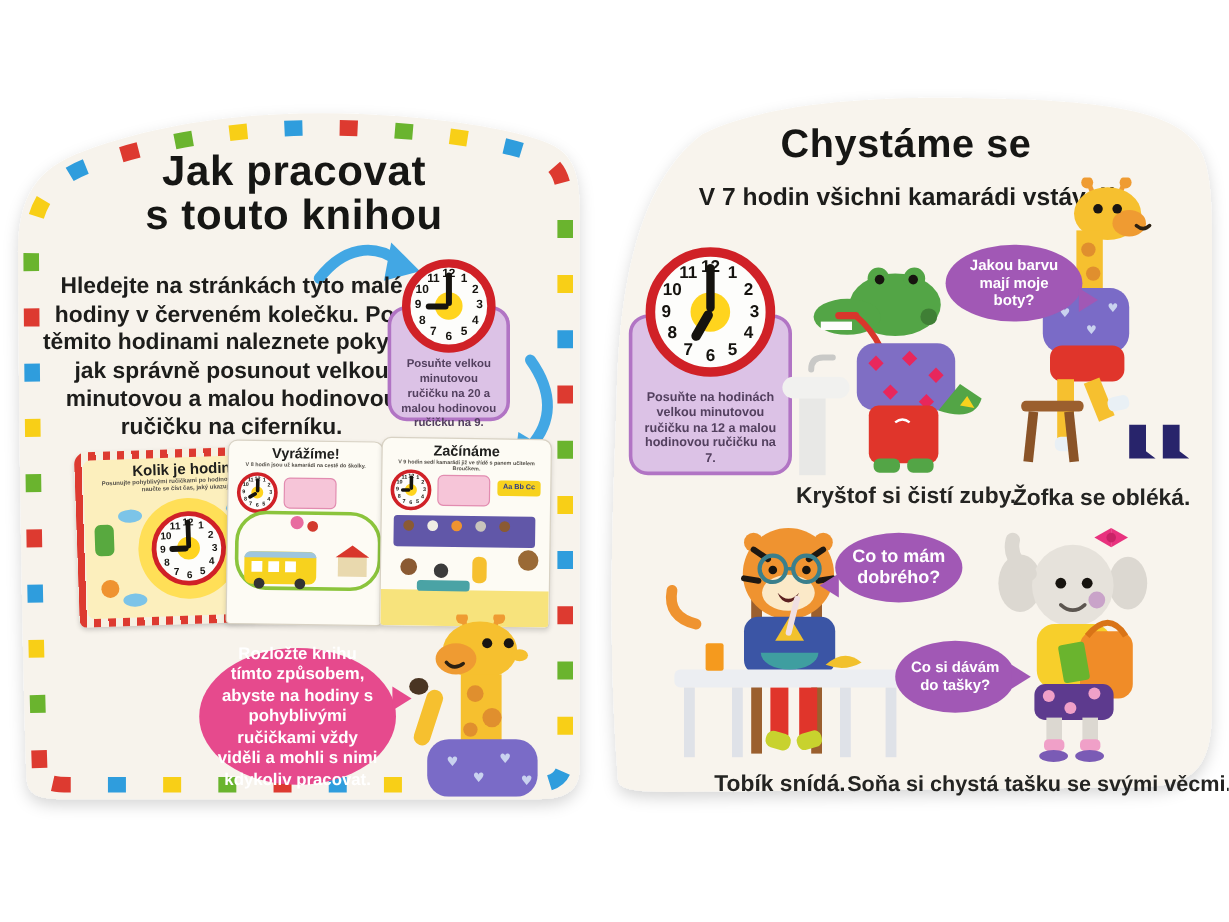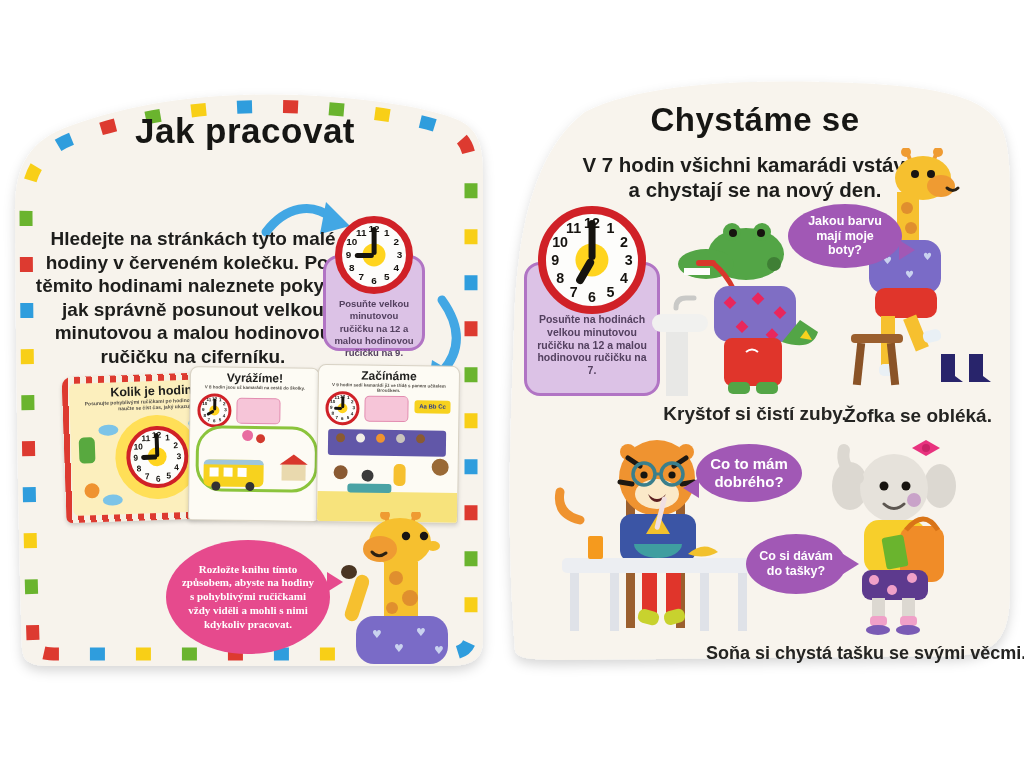--- a/index.html
+++ b/index.html
@@ -78,28 +78,29 @@
     <g>
       <path d="M 266 232 C 286 206 312 202 332 218" fill="none" stroke="#42a7e4" stroke-width="9" stroke-linecap="round"></path>
       <polygon points="326,202 350,226 320,234" fill="#42a7e4"></polygon>
     </g>
     <g>
       <path d="M 442 300 C 462 328 460 352 442 372" fill="none" stroke="#42a7e4" stroke-width="9" stroke-linecap="round"></path>
       <polygon points="452,372 428,390 432,360" fill="#42a7e4"></polygon>
     </g>
   </svg>
 
-  <div class="abs page-title" style="left:50px;top:112px;width:390px;font-size:35px;">
+  <div class="abs page-title" style="left:50px;top:124px;width:390px;font-size:35px;">
     <div>Jak pracovat</div>
+    <div>s touto knihou</div>
   </div>
 
   <div class="abs intro" style="left:34px;top:227px;width:318px;font-size:19px;line-height:1.24;">Hledejte na stránkách tyto malé hodiny v červeném kolečku. Pod těmito hodinami naleznete pokyny, jak správně posunout velkou minutovou a malou hodinovou ručičku na ciferníku.</div>
 
   <div class="abs card" style="left:323px;top:255px;width:102px;height:96px;">
-    <div class="card-text" style="margin-top:40px;font-size:9.5px;line-height:1.3;">Posuňte velkou minutovou ručičku na 12 a malou hodinovou ručičku na 9.</div>
+    <div class="card-text" style="margin-top:40px;font-size:9.5px;line-height:1.3;">Posuňte velkou minutovou ručičku na 20 a malou hodinovou ručičku na 9.</div>
   </div>
   <div class="clock clock-l" style="left:335px;top:216px;width:78px;height:78px;">
       <span class="cnum" style="left: 32px; top: 6.4px; font-size: 9.92px;">12</span>
       <span class="cnum" style="left: 44.8px; top: 9.82975px; font-size: 9.92px;">1</span>
       <span class="cnum" style="left: 54.1703px; top: 19.2px; font-size: 9.92px;">2</span>
       <span class="cnum" style="left: 57.6px; top: 32px; font-size: 9.92px;">3</span>
       <span class="cnum" style="left: 54.1703px; top: 44.8px; font-size: 9.92px;">4</span>
       <span class="cnum" style="left: 44.8px; top: 54.1703px; font-size: 9.92px;">5</span>
       <span class="cnum" style="left: 32px; top: 57.6px; font-size: 9.92px;">6</span>
       <span class="cnum" style="left: 19.2px; top: 54.1703px; font-size: 9.92px;">7</span>
@@ -213,21 +214,21 @@
       </div>
       <div class="abs" style="left:0;top:126px;width:140px;height:30px;background:#f7e37c;"></div>
       <div class="blob" style="left:114px;top:92px;width:17px;height:17px;background:#9a6a36;"></div>
       <div class="blob" style="left:16px;top:100px;width:14px;height:14px;background:#8a5a32;"></div>
       <div class="blob" style="left:44px;top:104px;width:12px;height:12px;background:#3b3b3b;"></div>
       <div class="abs" style="left:30px;top:118px;width:44px;height:9px;background:#4aa3a5;border-radius:3px;"></div>
       <div class="blob" style="left:76px;top:98px;width:12px;height:22px;background:#f6c02f;border-radius:5px;"></div>
     </div>
   </div>
 
-  <div class="abs balloon" style="left:166px;top:540px;width:164px;height:114px;font-size:11px;padding:4px 14px;box-sizing:border-box;font-family:Liberation Serif, serif;">
+  <div class="abs balloon" style="left:166px;top:540px;width:164px;height:114px;font-size:14px;padding:4px 14px;box-sizing:border-box;">
     <span>Rozložte knihu tímto způsobem, abyste na hodiny s pohyblivými ručičkami vždy viděli a mohli s nimi kdykoliv pracovat.</span>
     <span class="tail tail-right" style="top:32px;"></span>
   </div>
 
   <svg class="abs" style="left:336px;top:512px;" width="128" height="152" viewBox="0 0 128 152">
     <line x1="52" y1="12" x2="50" y2="2" stroke="#ef9b32" stroke-width="4"></line>
     <line x1="76" y1="12" x2="79" y2="2" stroke="#ef9b32" stroke-width="4"></line>
     <circle cx="49" cy="3" r="5" fill="#ef9b32"></circle>
     <circle cx="80" cy="3" r="5" fill="#ef9b32"></circle>
     <ellipse cx="64" cy="30" rx="31" ry="24" fill="#f6c02f"></ellipse>
@@ -246,25 +247,24 @@
     <text x="36" y="126" font-size="11" fill="#c9d2ef" font-family="DejaVu Sans">♥</text>
     <text x="58" y="140" font-size="11" fill="#c9d2ef" font-family="DejaVu Sans">♥</text>
     <text x="80" y="124" font-size="11" fill="#c9d2ef" font-family="DejaVu Sans">♥</text>
     <text x="98" y="142" font-size="11" fill="#c9d2ef" font-family="DejaVu Sans">♥</text>
   </svg>
 
   <div class="abs page-title" style="left:545px;top:102px;width:420px;font-size:33px;">Chystáme se</div>
 
   <div class="abs intro" style="left:545px;top:153px;width:420px;font-size:20.5px;line-height:1.2;">
     <div>V 7 hodin všichni kamarádi vstávají</div>
-    <div>a chystají se na nový den.</div>
   </div>
 
   <div class="abs card" style="left:524px;top:262px;width:136px;height:134px;">
-    <div class="card-text" style="margin-top:48px;font-size:10.5px;line-height:1.22;">Posuňte na hodinách velkou minutovou ručičku na 12 a malou hodinovou ručičku na 7.</div>
+    <div class="card-text" style="margin-top:60px;font-size:10.5px;line-height:1.22;">Posuňte na hodinách velkou minutovou ručičku na 12 a malou hodinovou ručičku na 7.</div>
   </div>
   <div class="clock clock-xl" style="left:538px;top:206px;width:108px;height:108px;">
       <span class="cnum" style="left: 46px; top: 9.2px; font-size: 14.26px;">12</span>
       <span class="cnum" style="left: 64.4px; top: 14.1303px; font-size: 14.26px;">1</span>
       <span class="cnum" style="left: 77.8697px; top: 27.6px; font-size: 14.26px;">2</span>
       <span class="cnum" style="left: 82.8px; top: 46px; font-size: 14.26px;">3</span>
       <span class="cnum" style="left: 77.8697px; top: 64.4px; font-size: 14.26px;">4</span>
       <span class="cnum" style="left: 64.4px; top: 77.8697px; font-size: 14.26px;">5</span>
       <span class="cnum" style="left: 46px; top: 82.8px; font-size: 14.26px;">6</span>
       <span class="cnum" style="left: 27.6px; top: 77.8697px; font-size: 14.26px;">7</span>
@@ -411,15 +411,16 @@
     <rect x="72" y="178" width="17" height="10" rx="4" fill="#f0a0c8"></rect>
     <ellipse cx="50" cy="192" rx="12" ry="5" fill="#7a5bb5"></ellipse>
     <ellipse cx="80" cy="192" rx="12" ry="5" fill="#7a5bb5"></ellipse>
   </svg>
 
   <div class="abs bubble" style="left:746px;top:534px;width:100px;height:60px;font-size:12.5px;padding:2px 10px;box-sizing:border-box;">
     <span>Co si dávám do tašky?</span>
     <span class="tail tail-right" style="top:20px;"></span>
   </div>
 
+  <div class="abs caption" style="left:570px;top:643px;width:160px;font-size:19px;">Tobík snídá.</div>
   <div class="abs caption" style="left:706px;top:643px;width:320px;font-size:18px;">Soňa si chystá tašku se svými věcmi.</div>
 
 </div>
 
 </body></html>

